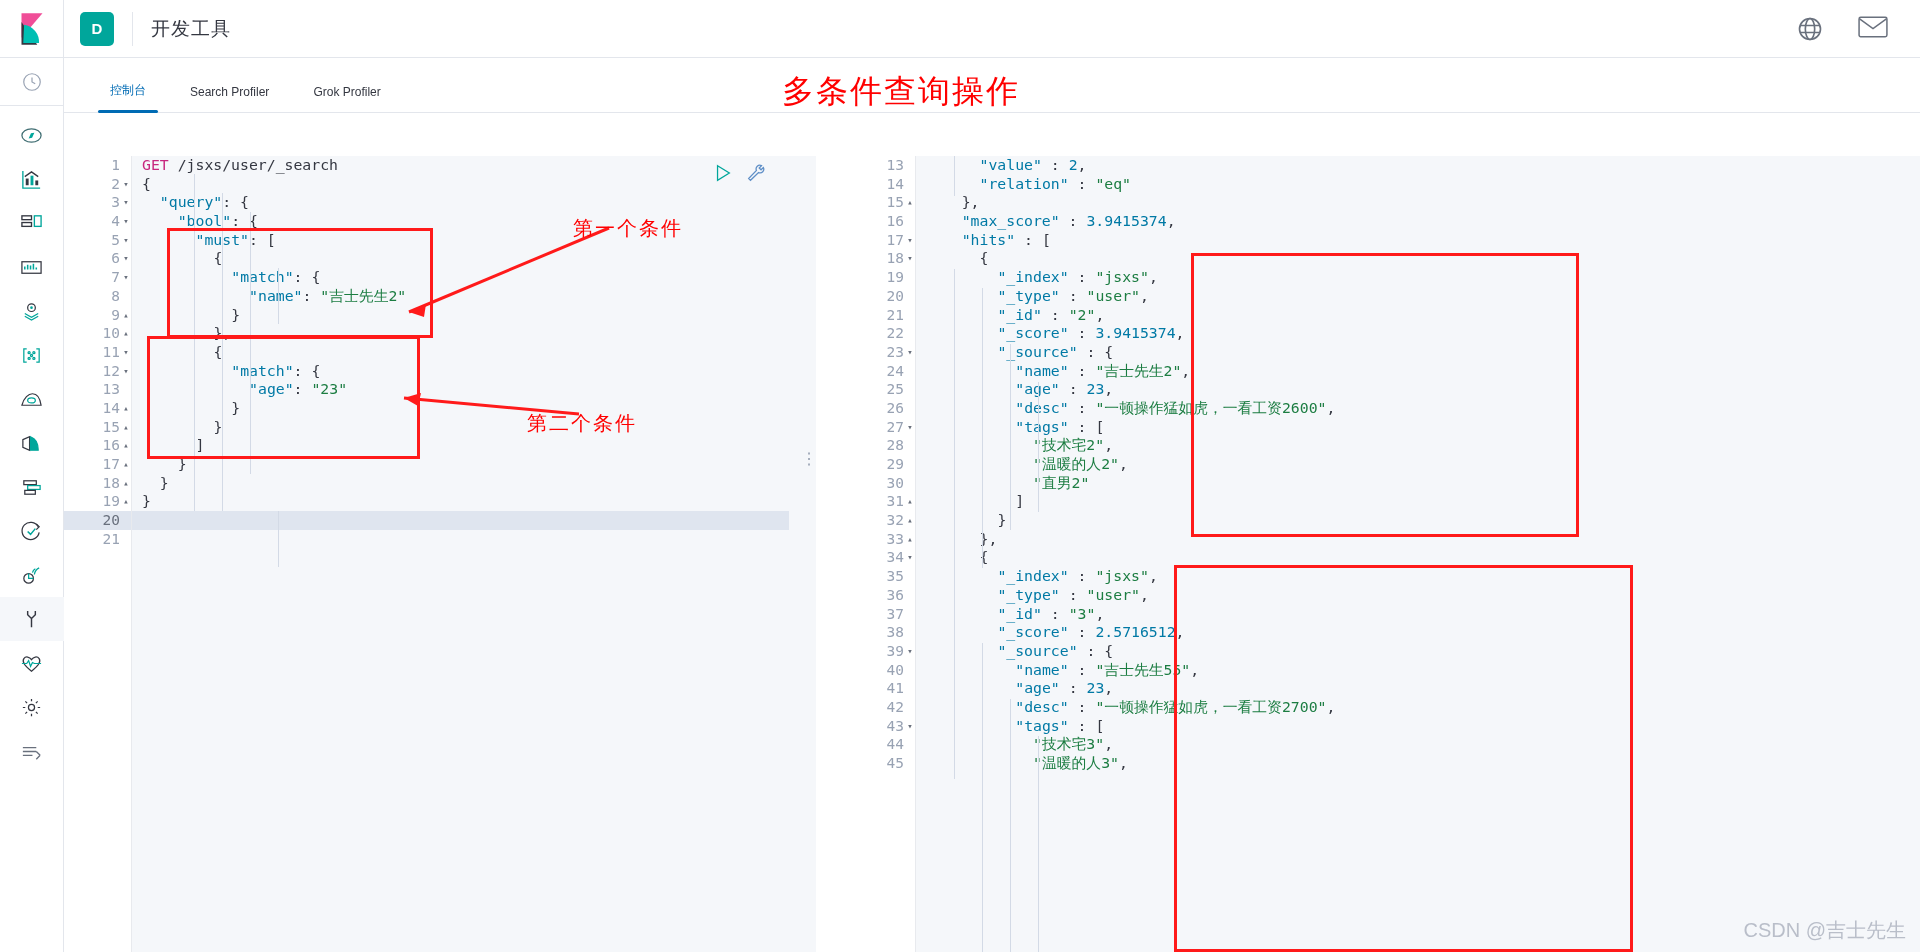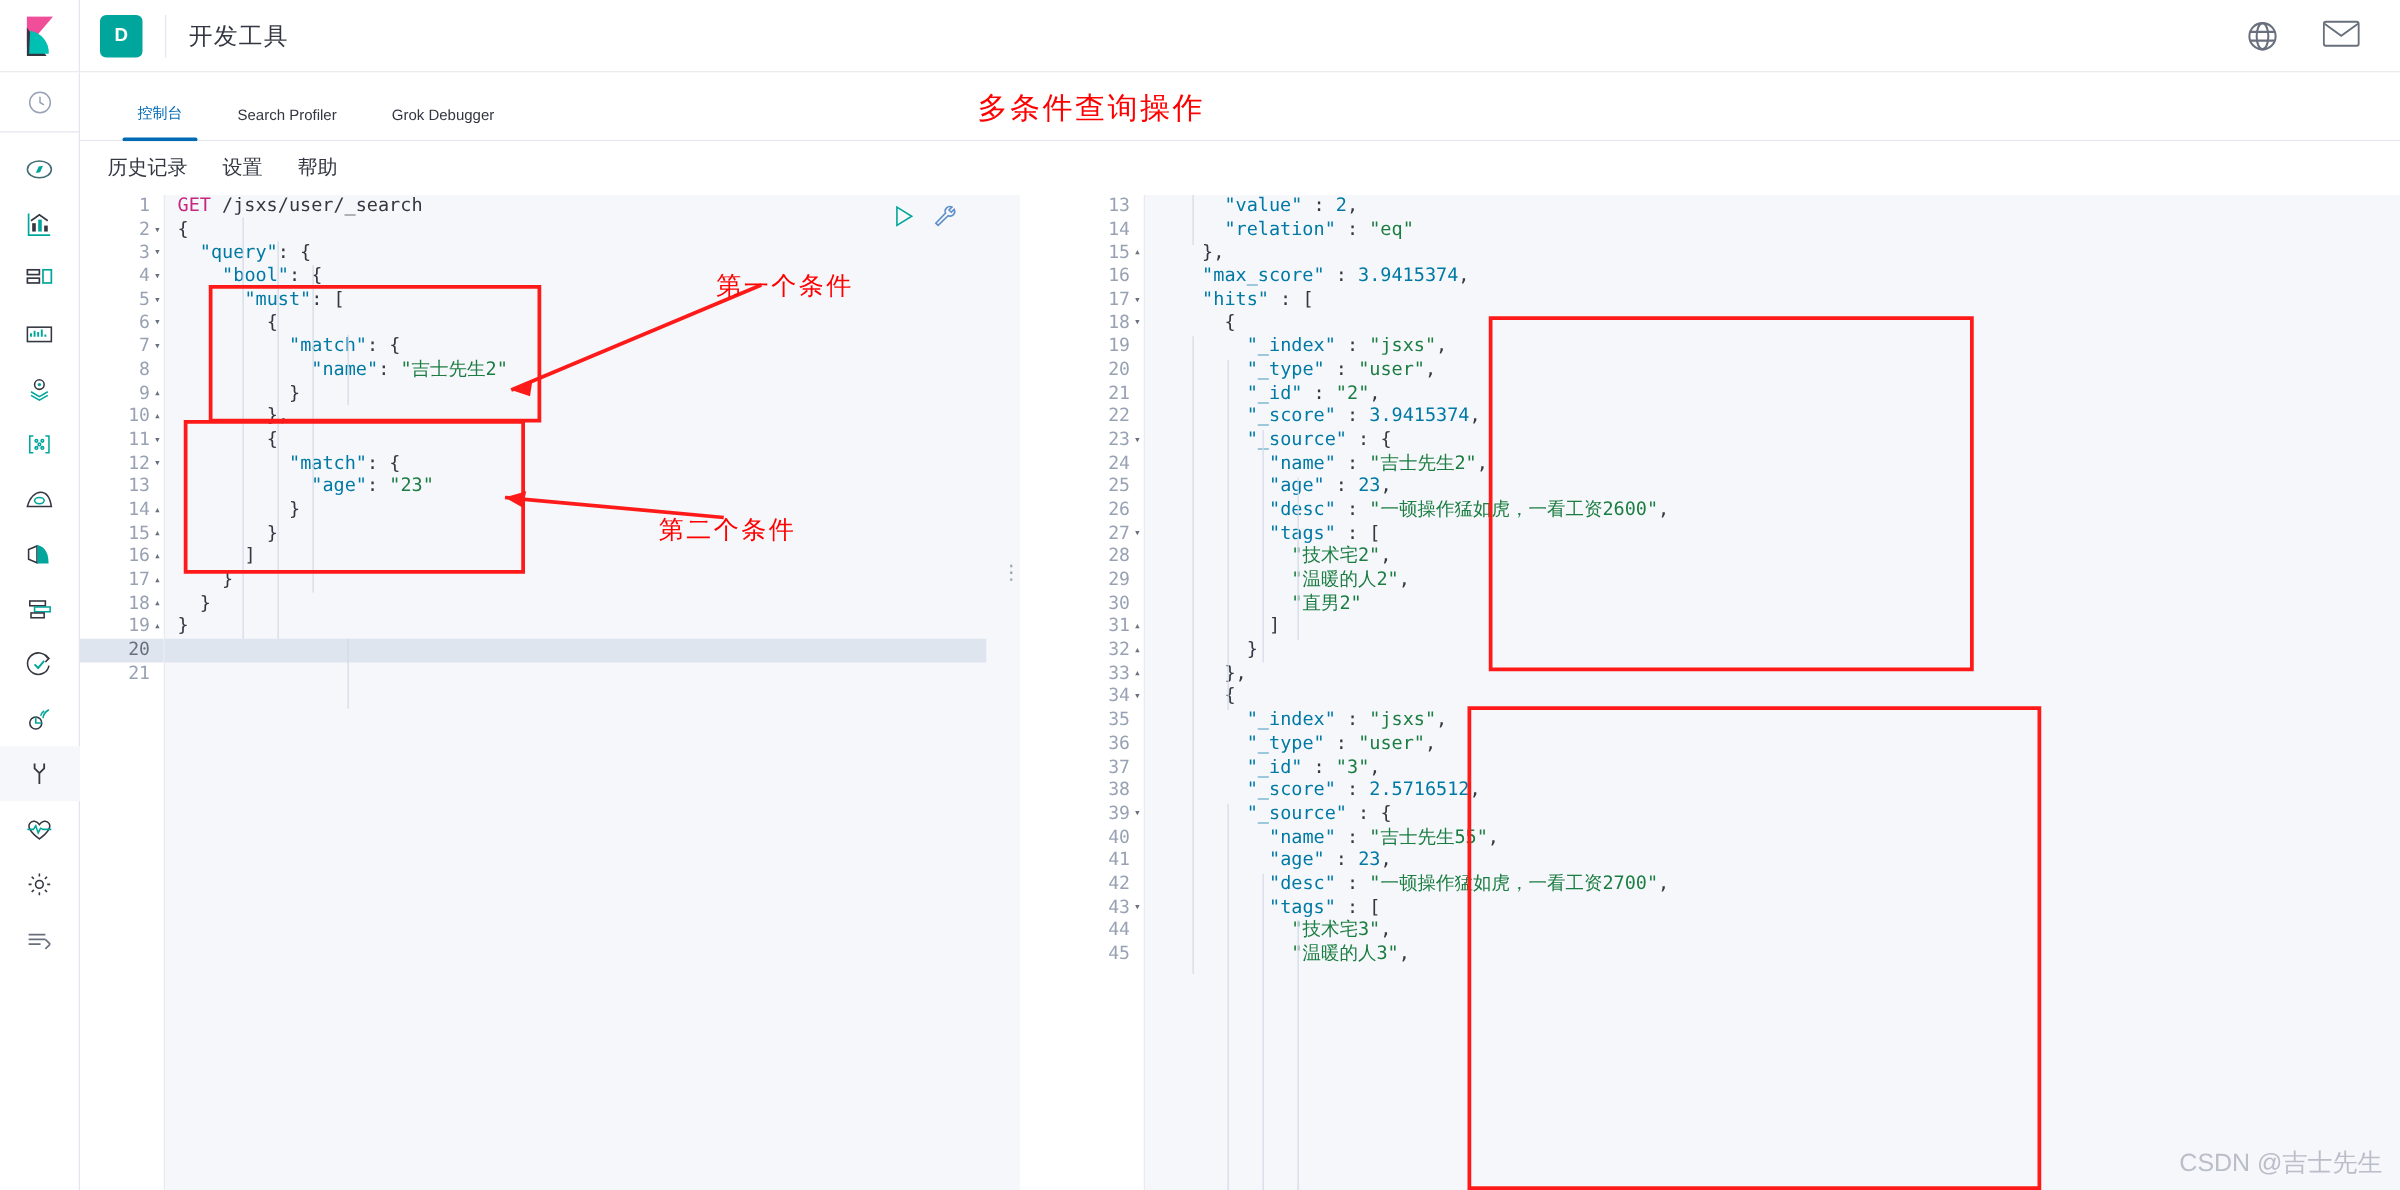--- a/index.html
+++ b/index.html
@@ -58,21 +58,21 @@
     padding:0 22px 13px 22px; font-size:12px; color:#343741; cursor:pointer;
     position:relative;
   }
   .tab.active { color:#006bb4; font-weight:normal; }
   .tab.active::after {
     content:""; position:absolute; left:10px; right:10px; bottom:-1px; height:3px;
     background:#006bb4; border-radius:2px;
   }
   .tab-annotation {
     position:absolute; left:718px; top:12px;
-    color:#ff0000; font-size:24px; letter-spacing:2px;
+    color:#ff0000; font-size:32px; letter-spacing:2px;
   }
 
   
   .consolebar {
     position:absolute; top:113px; left:64px; width:1856px; height:43px;
     background:#fff; display:flex; align-items:center; padding-left:22px; gap:28px;
   }
   .console-link { font-size:16px; color:#343741; cursor:pointer; }
 
   
@@ -271,29 +271,24 @@
       <svg width="23" height="23" viewBox="0 0 24 24" fill="none" stroke="#69707d" stroke-width="1.4">
         <path d="M3 8 h14 M3 12 h14 M3 16 h10"></path>
           <path d="M17 12 l4 4 M17 20 l4 -4"></path>
       </svg>
     </div>
   </div>
 
   <div class="tabbar">
     <div class="tab active">控制台</div>
     <div class="tab">Search Profiler</div>
-    <div class="tab">Grok Debugger</div>
+    <div class="tab">Grok Profiler</div>
     <div class="tab-annotation">多条件查询操作</div>
   </div>
 
-  <div class="consolebar">
-    <span class="console-link">历史记录</span>
-    <span class="console-link">设置</span>
-    <span class="console-link">帮助</span>
-  </div>
 
   <div class="panes">
 
     <div class="pane-left">
       <div class="editor">
         <div class="gutter">
           <div id="req-lines">
               <div class="ln">1<span class="fold"></span></div>
               <div class="ln">2<span class="fold">▾</span></div>
               <div class="ln">3<span class="fold">▾</span></div>

